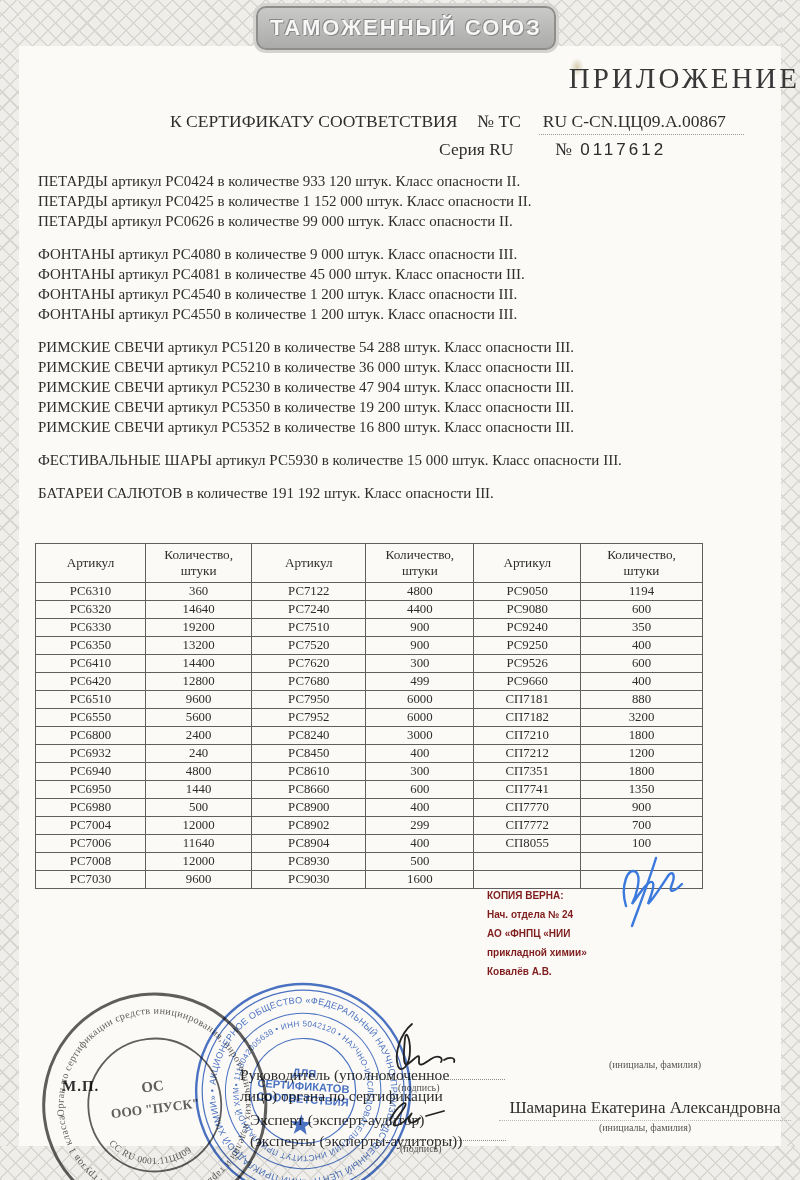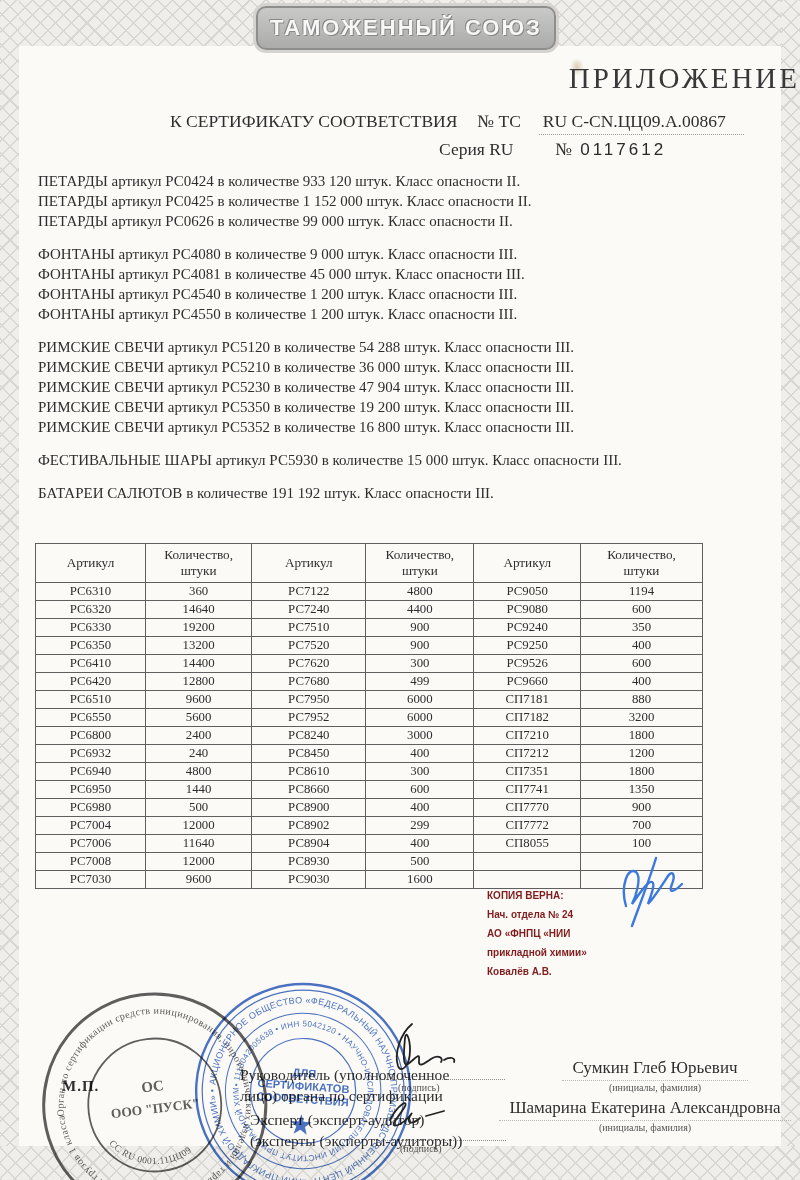--- a/index.html
+++ b/index.html
@@ -368,21 +368,20 @@
   <svg class="sig-svg" style="left:382px;top:1094px" width="85" height="45" viewBox="0 0 85 45">
     <g fill="none" stroke="#222" stroke-width="1.8" stroke-linecap="round">
       <path d="M8,26 C16,10 28,4 22,14 C15,25 6,34 16,31 C26,27 33,14 28,22 C24,30 30,31 38,24"></path>
       <path d="M44,22 L62,17"></path>
     </g>
   </svg>
   <div class="dotline" style="left:378px;top:1140px;width:128px;"></div>
   <div class="sig-caption" style="left:400px;top:1143px;">(подпись)</div>
 
   <div class="name-block" id="name1">
-    <span class="name-line">Сумкин Глеб Юрьевич</span>
     <div class="name-caption">(инициалы, фамилия)</div>
   </div>
 
   <div class="name-block" id="name2">
     <span class="name-line">Шамарина Екатерина Александровна</span>
     <div class="name-caption">(инициалы, фамилия)</div>
   </div>
 
 </div>
 

